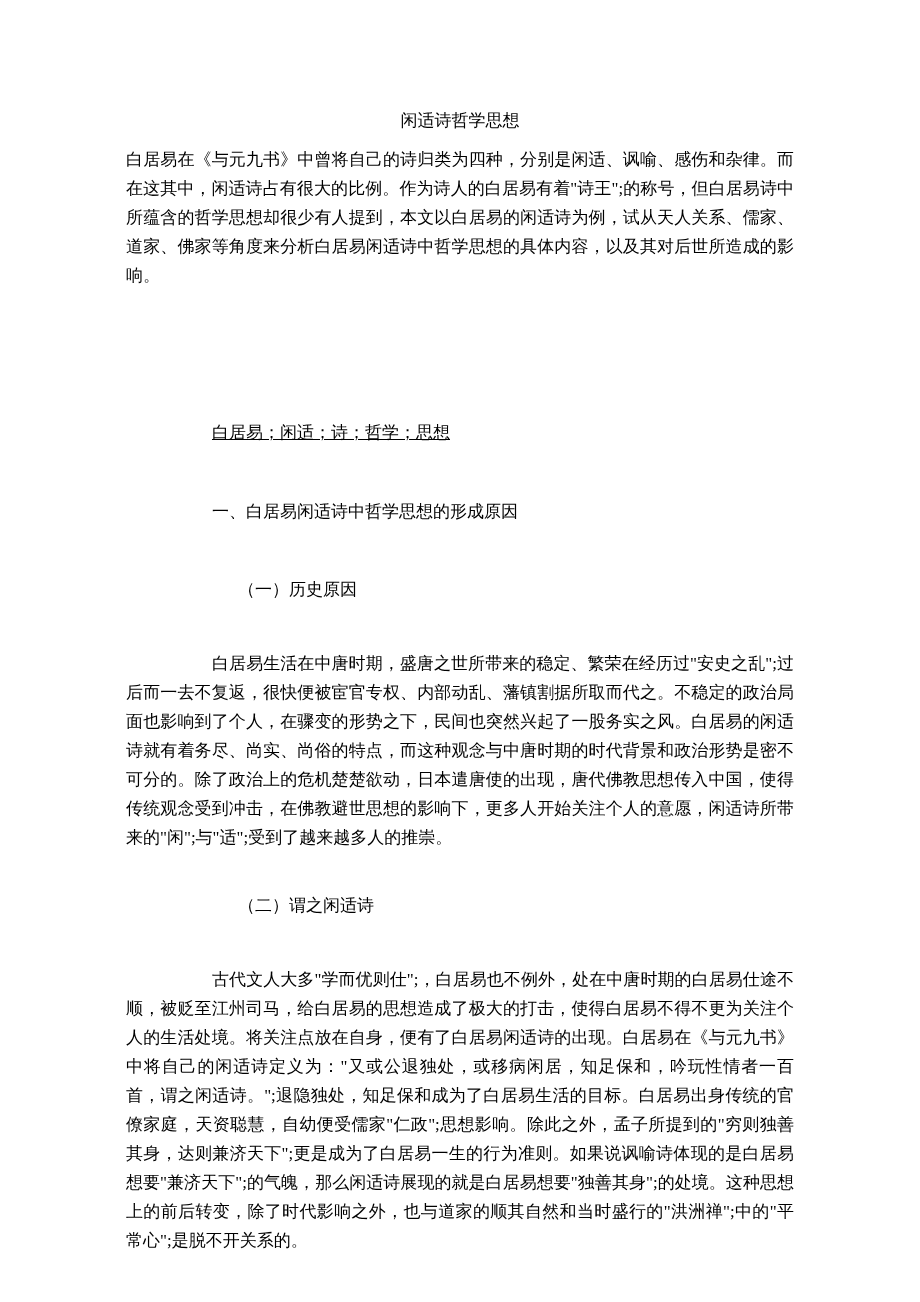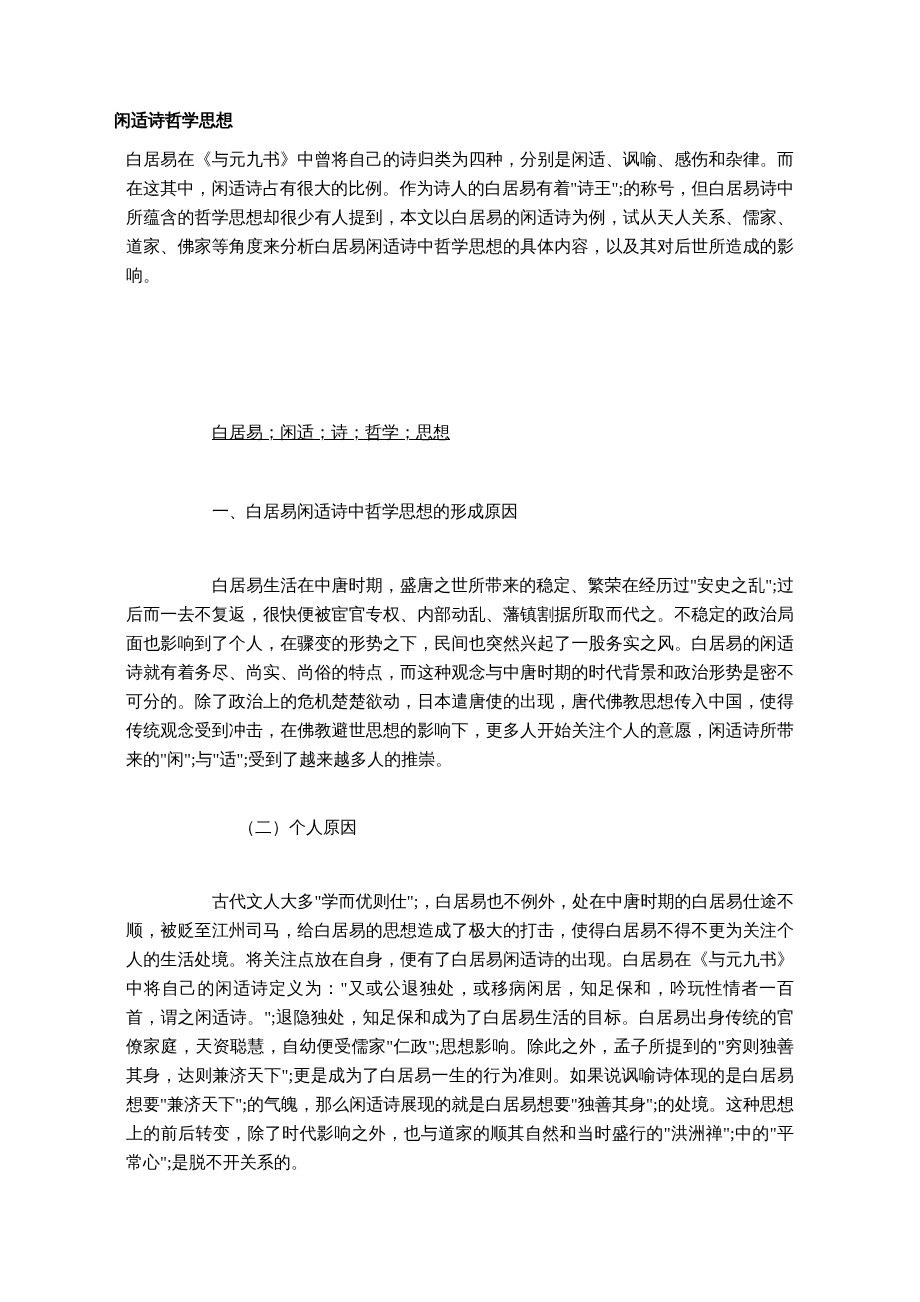--- a/index.html
+++ b/index.html
@@ -19,22 +19,22 @@
     background: #ffffff;
     color: #000000;
     padding: 106px 114px 30px 114px;
     font-family: "Liberation Serif", "DejaVu Serif", serif;
     font-size: 17px;
     line-height: 29px;
   }
   .doc-title {
     margin: 0 0 10px 0;
     font-size: 17px;
-    font-weight: bold;
-    text-align: left;
+    font-weight: normal;
+    text-align: center;
     line-height: 29px;
   }
   p {
     margin: 12px;
   }
   .para {
     text-align: justify;
   }
   .abstract {
     margin-top: 0;
@@ -67,20 +67,21 @@
 <div class="page">
 
   <h1 class="doc-title">闲适诗哲学思想</h1>
 
   <p class="para abstract">白居易在《与元九书》中曾将自己的诗归类为四种，分别是闲适、讽喻、感伤和杂律。而在这其中，闲适诗占有很大的比例。作为诗人的白居易有着"诗王";的称号，但白居易诗中所蕴含的哲学思想却很少有人提到，本文以白居易的闲适诗为例，试从天人关系、儒家、道家、佛家等角度来分析白居易闲适诗中哲学思想的具体内容，以及其对后世所造成的影响。</p>
 
   <p class="para keywords">白居易；闲适；诗；哲学；思想</p>
 
   <p class="para section-heading">一、白居易闲适诗中哲学思想的形成原因</p>
 
+  <p class="para subsection-heading">（一）历史原因</p>
 
   <p class="para body-para">白居易生活在中唐时期，盛唐之世所带来的稳定、繁荣在经历过"安史之乱";过后而一去不复返，很快便被宦官专权、内部动乱、藩镇割据所取而代之。不稳定的政治局面也影响到了个人，在骤变的形势之下，民间也突然兴起了一股务实之风。白居易的闲适诗就有着务尽、尚实、尚俗的特点，而这种观念与中唐时期的时代背景和政治形势是密不可分的。除了政治上的危机楚楚欲动，日本遣唐使的出现，唐代佛教思想传入中国，使得传统观念受到冲击，在佛教避世思想的影响下，更多人开始关注个人的意愿，闲适诗所带来的"闲";与"适";受到了越来越多人的推崇。</p>
 
-  <p class="para subsection-heading second">（二）个人原因</p>
+  <p class="para subsection-heading second">（二）谓之闲适诗</p>
 
   <p class="para body-para">古代文人大多"学而优则仕";，白居易也不例外，处在中唐时期的白居易仕途不顺，被贬至江州司马，给白居易的思想造成了极大的打击，使得白居易不得不更为关注个人的生活处境。将关注点放在自身，便有了白居易闲适诗的出现。白居易在《与元九书》中将自己的闲适诗定义为："又或公退独处，或移病闲居，知足保和，吟玩性情者一百首，谓之闲适诗。";退隐独处，知足保和成为了白居易生活的目标。白居易出身传统的官僚家庭，天资聪慧，自幼便受儒家"仁政";思想影响。除此之外，孟子所提到的"穷则独善其身，达则兼济天下";更是成为了白居易一生的行为准则。如果说讽喻诗体现的是白居易想要"兼济天下";的气魄，那么闲适诗展现的就是白居易想要"独善其身";的处境。这种思想上的前后转变，除了时代影响之外，也与道家的顺其自然和当时盛行的"洪洲禅";中的"平常心";是脱不开关系的。</p>
 
 </div>
 
 </body></html>

